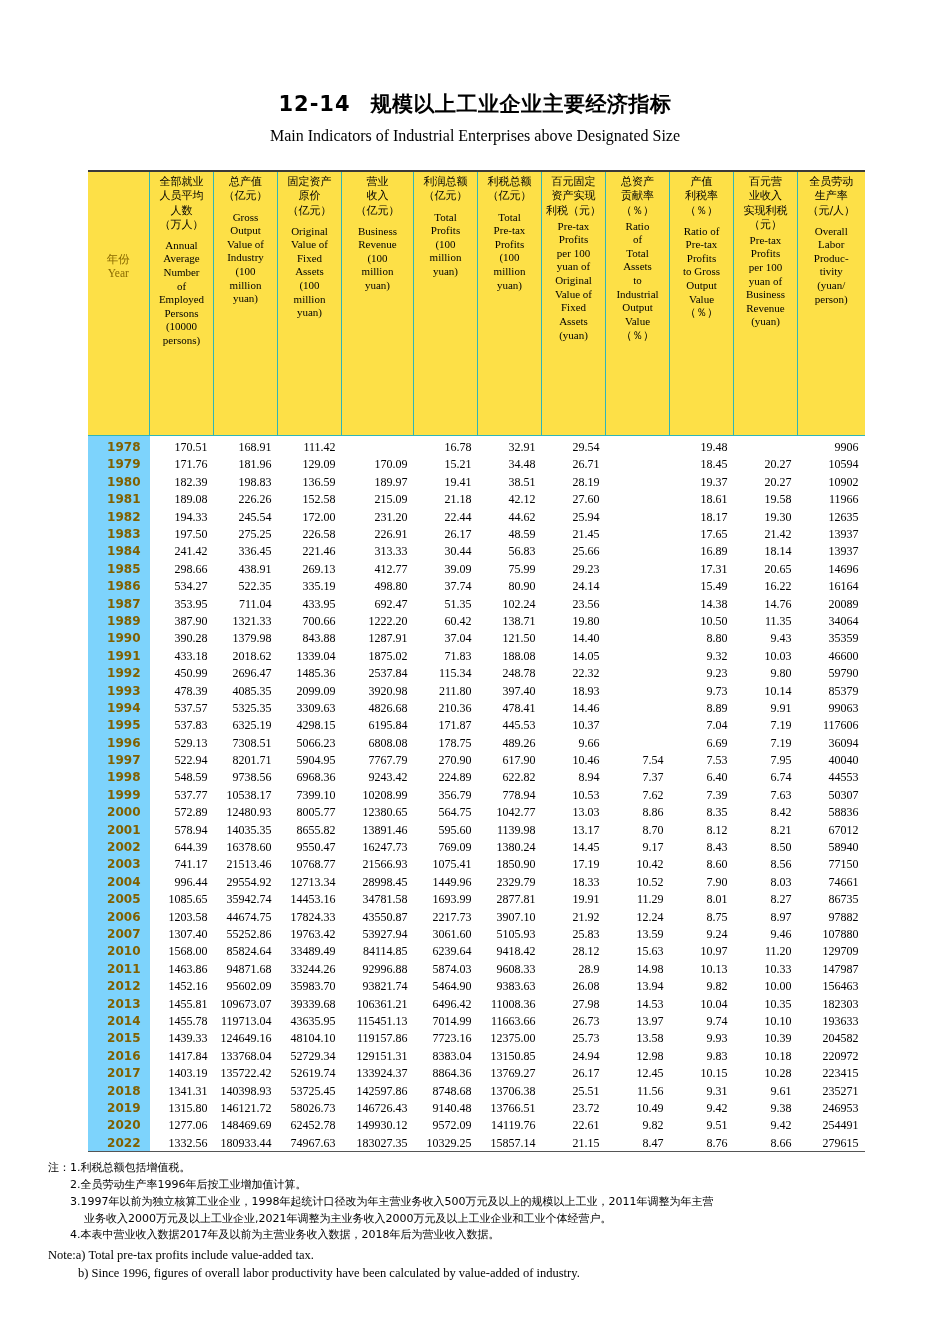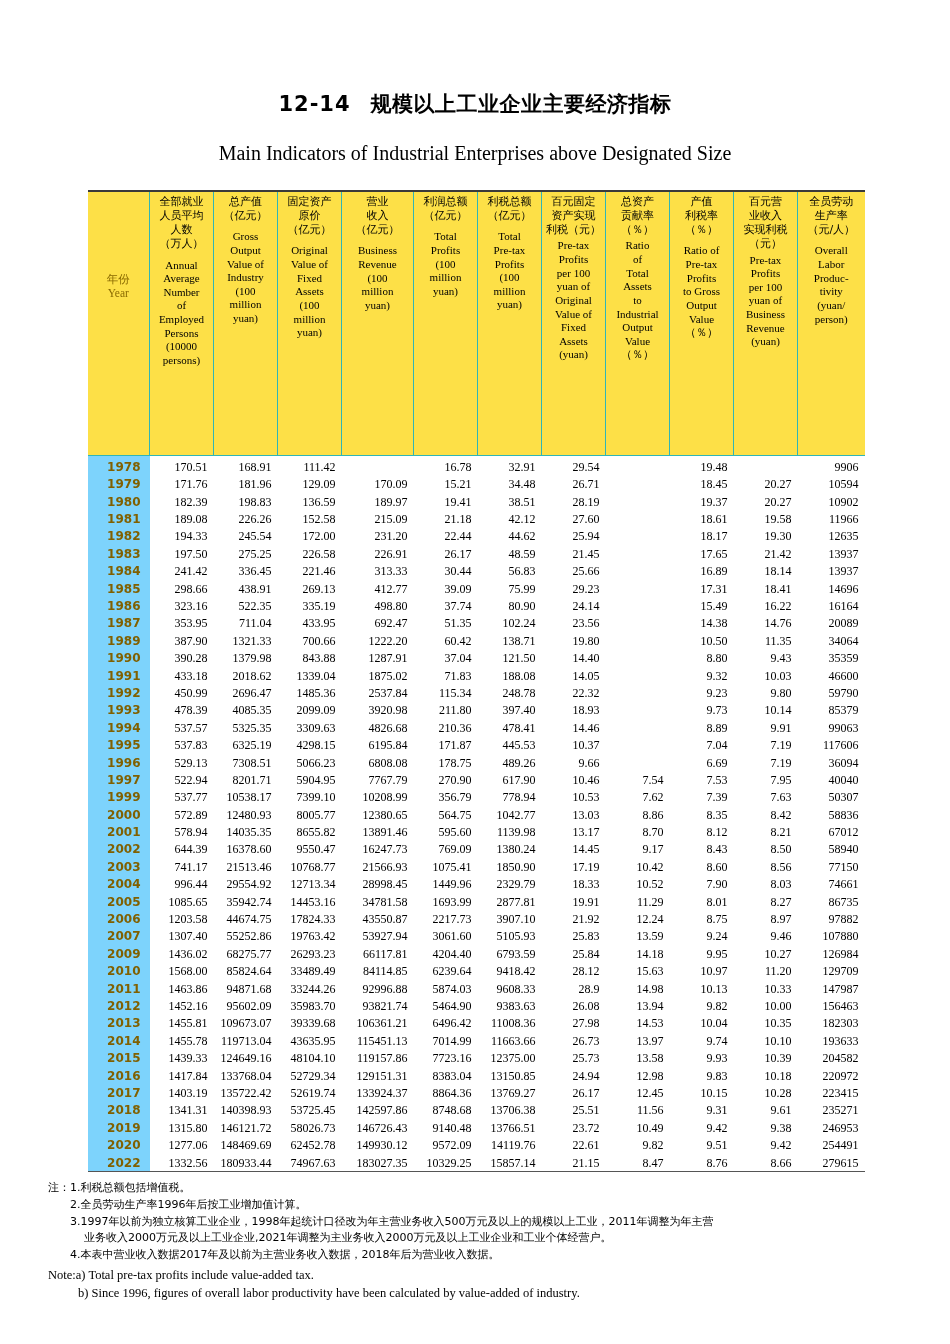--- a/index.html
+++ b/index.html
@@ -32,23 +32,23 @@
     font-weight: bold;
     letter-spacing: 0.5px;
     line-height: 1.2;
     white-space: nowrap;
   }
   .title-cn .num {
     letter-spacing: 1px;
     margin-right: 20px;
   }
   .title-en {
-    margin-top: 24px;
+    margin-top: 9px;
     font-family: "Liberation Serif", "DejaVu Serif", serif;
-    font-size: 20px;
+    font-size: 16px;
     line-height: 1.2;
   }
 
   
   .table-wrap {
     margin: 25px auto 0 auto;
     width: 775px;
   }
   table.stat {
     border-collapse: collapse;
@@ -342,26 +342,26 @@
             <td class="yr">1985</td>
             <td>298.66</td>
             <td>438.91</td>
             <td>269.13</td>
             <td>412.77</td>
             <td>39.09</td>
             <td>75.99</td>
             <td>29.23</td>
             <td></td>
             <td>17.31</td>
-            <td>18.41</td>
+            <td>20.65</td>
             <td>14696</td>
           </tr>
           <tr>
             <td class="yr">1986</td>
-            <td>323.16</td>
+            <td>534.27</td>
             <td>522.35</td>
             <td>335.19</td>
             <td>498.80</td>
             <td>37.74</td>
             <td>80.90</td>
             <td>24.14</td>
             <td></td>
             <td>15.49</td>
             <td>16.22</td>
             <td>16164</td>
@@ -500,20 +500,34 @@
             <td>7767.79</td>
             <td>270.90</td>
             <td>617.90</td>
             <td>10.46</td>
             <td>7.54</td>
             <td>7.53</td>
             <td>7.95</td>
             <td>40040</td>
           </tr>
           <tr>
+            <td class="yr">1998</td>
+            <td>548.59</td>
+            <td>9738.56</td>
+            <td>6968.36</td>
+            <td>9243.42</td>
+            <td>224.89</td>
+            <td>622.82</td>
+            <td>8.94</td>
+            <td>7.37</td>
+            <td>6.40</td>
+            <td>6.74</td>
+            <td>44553</td>
+          </tr>
+          <tr>
             <td class="yr">1999</td>
             <td>537.77</td>
             <td>10538.17</td>
             <td>7399.10</td>
             <td>10208.99</td>
             <td>356.79</td>
             <td>778.94</td>
             <td>10.53</td>
             <td>7.62</td>
             <td>7.39</td>
@@ -624,34 +638,20 @@
             <td>55252.86</td>
             <td>19763.42</td>
             <td>53927.94</td>
             <td>3061.60</td>
             <td>5105.93</td>
             <td>25.83</td>
             <td>13.59</td>
             <td>9.24</td>
             <td>9.46</td>
             <td>107880</td>
-          </tr>
-          <tr>
-            <td class="yr">2009</td>
-            <td>1436.02</td>
-            <td>68275.77</td>
-            <td>26293.23</td>
-            <td>66117.81</td>
-            <td>4204.40</td>
-            <td>6793.59</td>
-            <td>25.84</td>
-            <td>14.18</td>
-            <td>9.95</td>
-            <td>10.27</td>
-            <td>126984</td>
           </tr>
           <tr>
             <td class="yr">2010</td>
             <td>1568.00</td>
             <td>85824.64</td>
             <td>33489.49</td>
             <td>84114.85</td>
             <td>6239.64</td>
             <td>9418.42</td>
             <td>28.12</td>

